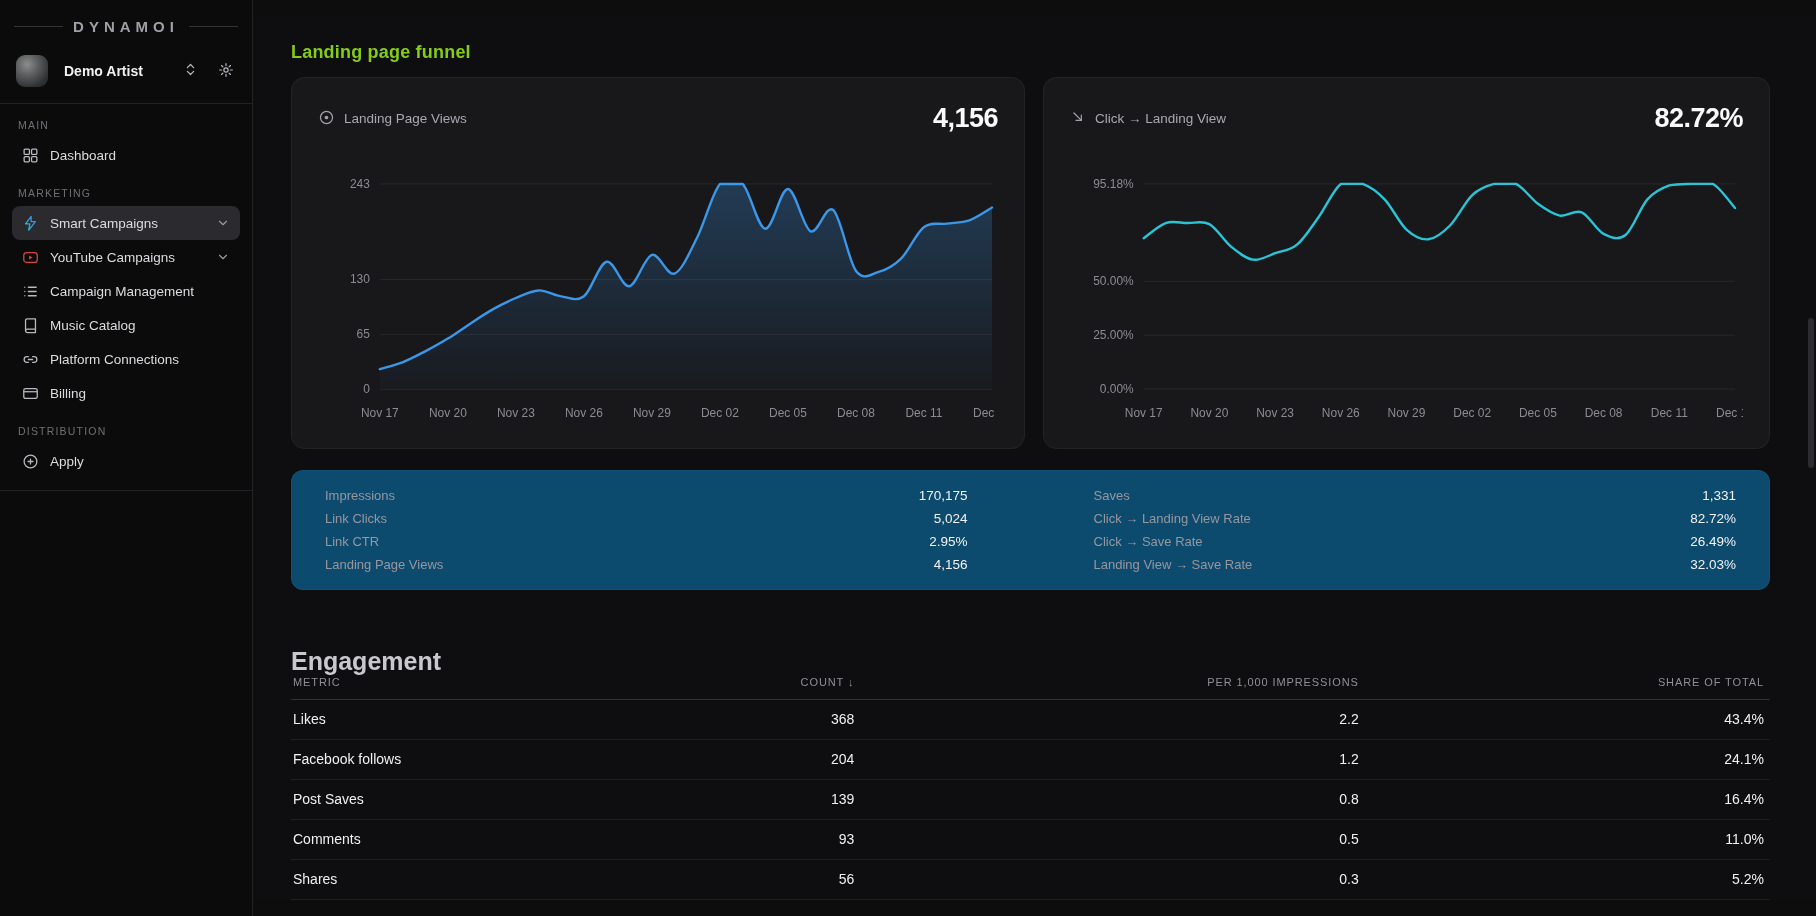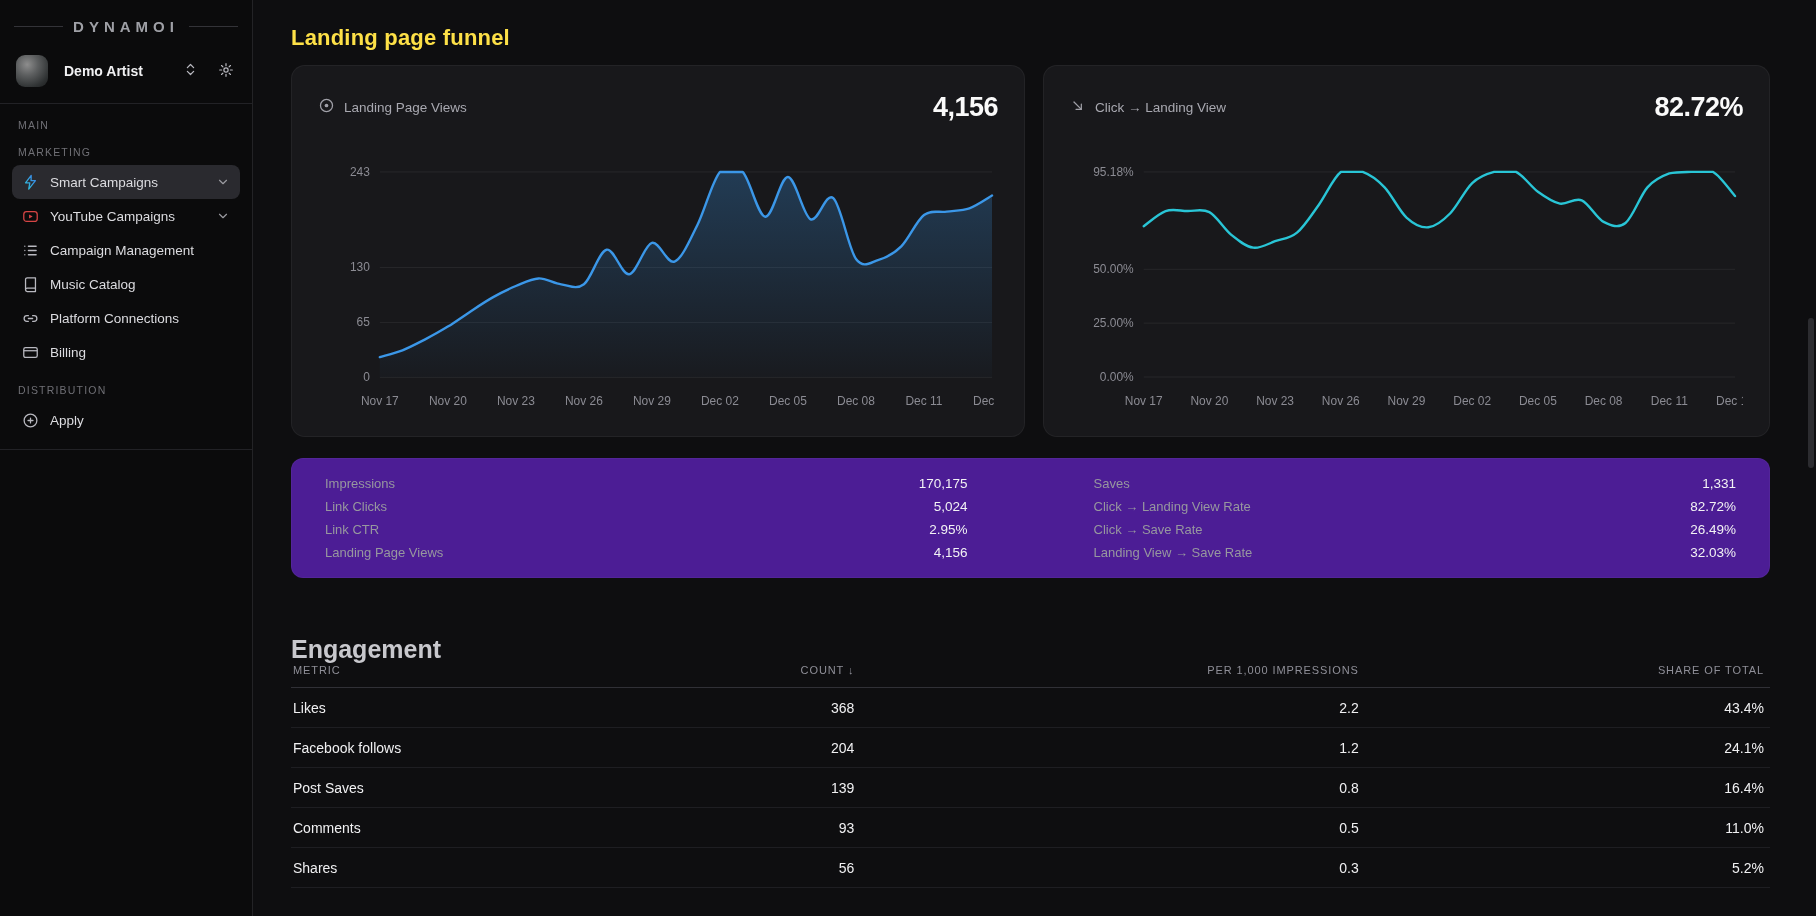--- a/index.html
+++ b/index.html
@@ -1,18 +1,18 @@
 <!DOCTYPE html>
 <html><head>
 <meta charset="utf-8">
 <style>
   * { margin:0; padding:0; box-sizing:border-box; }
   html,body { width:1816px; height:916px; overflow:hidden; background:#0d0d0e;
     font-family:"Liberation Sans","DejaVu Sans",sans-serif; color:#ececf0; }
-  .app { display:flex; width:100%; height:100%; position:relative; }
+  .app { display:flex; width:100%; height:100%; position:relative;align-items:center; }
 
   
   .sidebar { width:253px; min-width:253px; height:100%; background:#0b0b0c;
     border-right:1px solid #232326; padding:12px 12px 0 12px; }
   .logo-row { display:flex; align-items:center; gap:10px; padding:6px 2px 2px 2px; }
   .logo-line { flex:1; height:1px; background:#333338; }
   .logo-text { color:#9fa0a6; font-weight:bold; font-size:15px; letter-spacing:5px; }
   .profile { display:flex; align-items:center; margin-top:12px; height:44px; gap:16px; padding:0 4px; }
   .avatar { width:32px; height:32px; border-radius:9px; flex:none;
     background: radial-gradient(circle at 35% 30%, #8d8d8d 0%, #5d5f60 35%, #2f3233 75%, #1c1d1e 100%); }
@@ -23,33 +23,33 @@
   .section-label { font-size:10.5px; letter-spacing:1.2px; color:#707076; margin:15px 6px 7px 6px; }
   .nav-item { height:34px; display:flex; align-items:center; gap:11px; padding:0 10px;
     border-radius:8px; font-size:13.5px; color:#dcdce0; cursor:pointer; }
   .nav-item.active { background:#2a2a2f; }
   .nav-item .nav-icon { width:17px; height:17px; flex:none; display:flex; color:#b9b9c0; }
   .nav-item .chev { margin-left:auto; color:#9a9aa0; display:flex; }
   .sidebar .bottom-divider { height:1px; background:#222226; margin:12px -12px 0 -12px; }
 
   
   .main { flex:1; background:#0e0e10; padding:25px 46px 0 38px; overflow:hidden; }
-  .page-title { font-size:22px; font-weight:600; color:#fde047; letter-spacing:0.2px; }
+  .page-title { font-size:18px; font-weight:600; color:#84cc16; letter-spacing:0.2px; }
   .cards-row { display:grid; grid-template-columns:734px 727px; gap:18px; margin-top:14px; }
   .chart-card { background:#18181b; border:1px solid rgba(255,255,255,0.05); border-radius:14px;
     height:372px; padding:22px 26px; }
   .card-head { display:flex; align-items:center; height:38px; }
   .card-label { display:flex; align-items:center; gap:9px; color:#a8a8b0; font-size:13.5px; }
   .card-label svg { color:#a0a0a8; }
   .card-value { margin-left:auto; font-size:27px; font-weight:bold; color:#fafafa; letter-spacing:-0.5px; }
   .chart-svg { display:block; width:100%; margin-top:30px; }
   .tick { font-family:"Liberation Sans","DejaVu Sans",sans-serif; font-size:12px; fill:#8b8b93; }
 
   
-  .stats-card { margin-top:21px; background:#4c1d95; border:1px solid rgba(255,255,255,0.04);
+  .stats-card { margin-top:21px; background:#0c4a6e; border:1px solid rgba(255,255,255,0.04);
     border-radius:12px; padding:13px 13px; display:grid; grid-template-columns:1fr 1fr; column-gap:86px; }
   .stat-row { display:flex; justify-content:space-between; align-items:center; height:23px; padding:0 20px; }
   .stat-label { font-size:13px; color:#97979f; }
   .stat-value { font-size:13.5px; color:#f2f2f4; }
 
   
   .engagement-title { margin-top:57px; font-size:25px; font-weight:600; color:#c8c8cd; }
   table.engage { width:100%; border-collapse:collapse; table-layout:fixed; }
   table.engage col.c1 { width:24%; } table.engage col.c2 { width:14.5%; }
   table.engage col.c3 { width:34.1%; } table.engage col.c4 { width:27.4%; }
@@ -94,20 +94,33 @@
               <circle cx="12" cy="12" r="3.2"></circle>
               <path d="M12 2.5v3M12 18.5v3M2.5 12h3M18.5 12h3M5.3 5.3l2.1 2.1M16.6 16.6l2.1 2.1M5.3 18.7l2.1-2.1M16.6 7.4l2.1-2.1"></path>
             </svg>
         </span>
       </button>
     </div>
 
     <div class="divider"></div>
 
     <div class="section-label">MAIN</div>
+    <nav>
+      <a class="nav-item">
+        <span class="nav-icon">
+          <svg viewBox="0 0 24 24" fill="none" stroke="currentColor" stroke-width="1.8" stroke-linejoin="round">
+              <rect x="3" y="3" width="7.5" height="7.5" rx="1.5"></rect>
+              <rect x="13.5" y="3" width="7.5" height="7.5" rx="1.5"></rect>
+              <rect x="3" y="13.5" width="7.5" height="7.5" rx="1.5"></rect>
+              <rect x="13.5" y="13.5" width="7.5" height="7.5" rx="1.5"></rect>
+            </svg>
+        </span>
+        <span>Dashboard</span>
+      </a>
+    </nav>
 
     <div class="section-label">MARKETING</div>
     <nav>
       <a class="nav-item active">
         <span class="nav-icon">
           <svg viewBox="0 0 24 24" fill="none" stroke="url(#boltGrad)" stroke-width="1.8" stroke-linejoin="round">
               <defs>
                 <linearGradient id="boltGrad" x1="0" y1="1" x2="1" y2="0">
                   <stop offset="0" stop-color="#2fc4d6"></stop>
                   <stop offset="1" stop-color="#3b7fe8"></stop>

